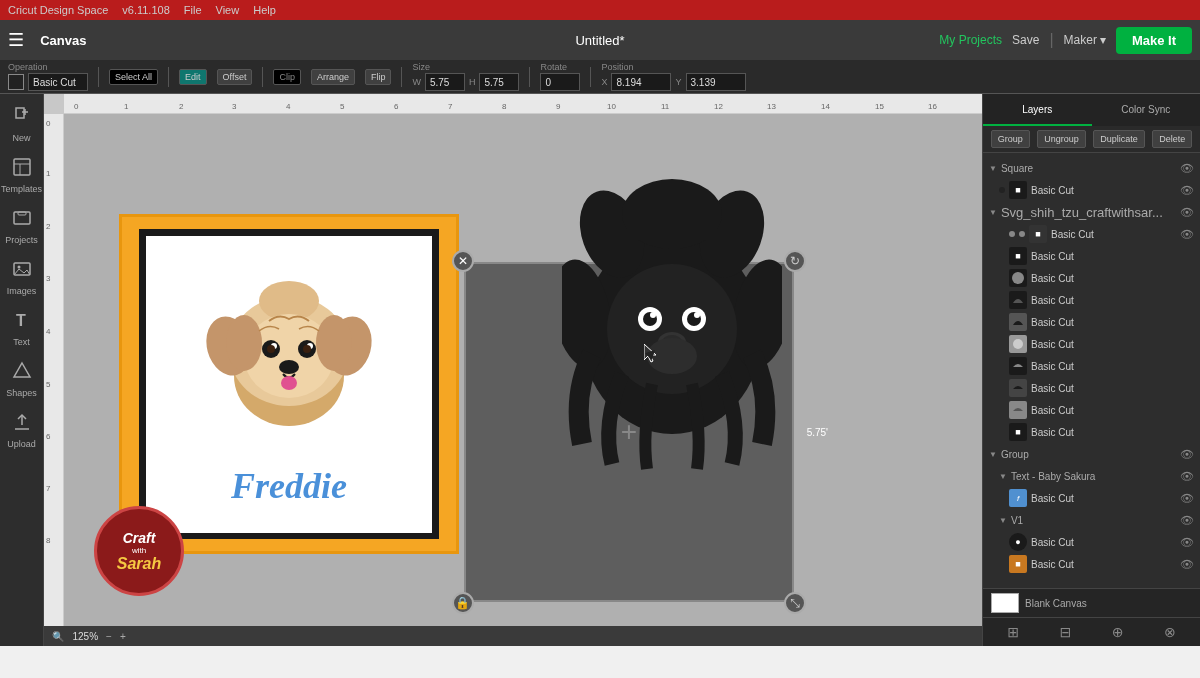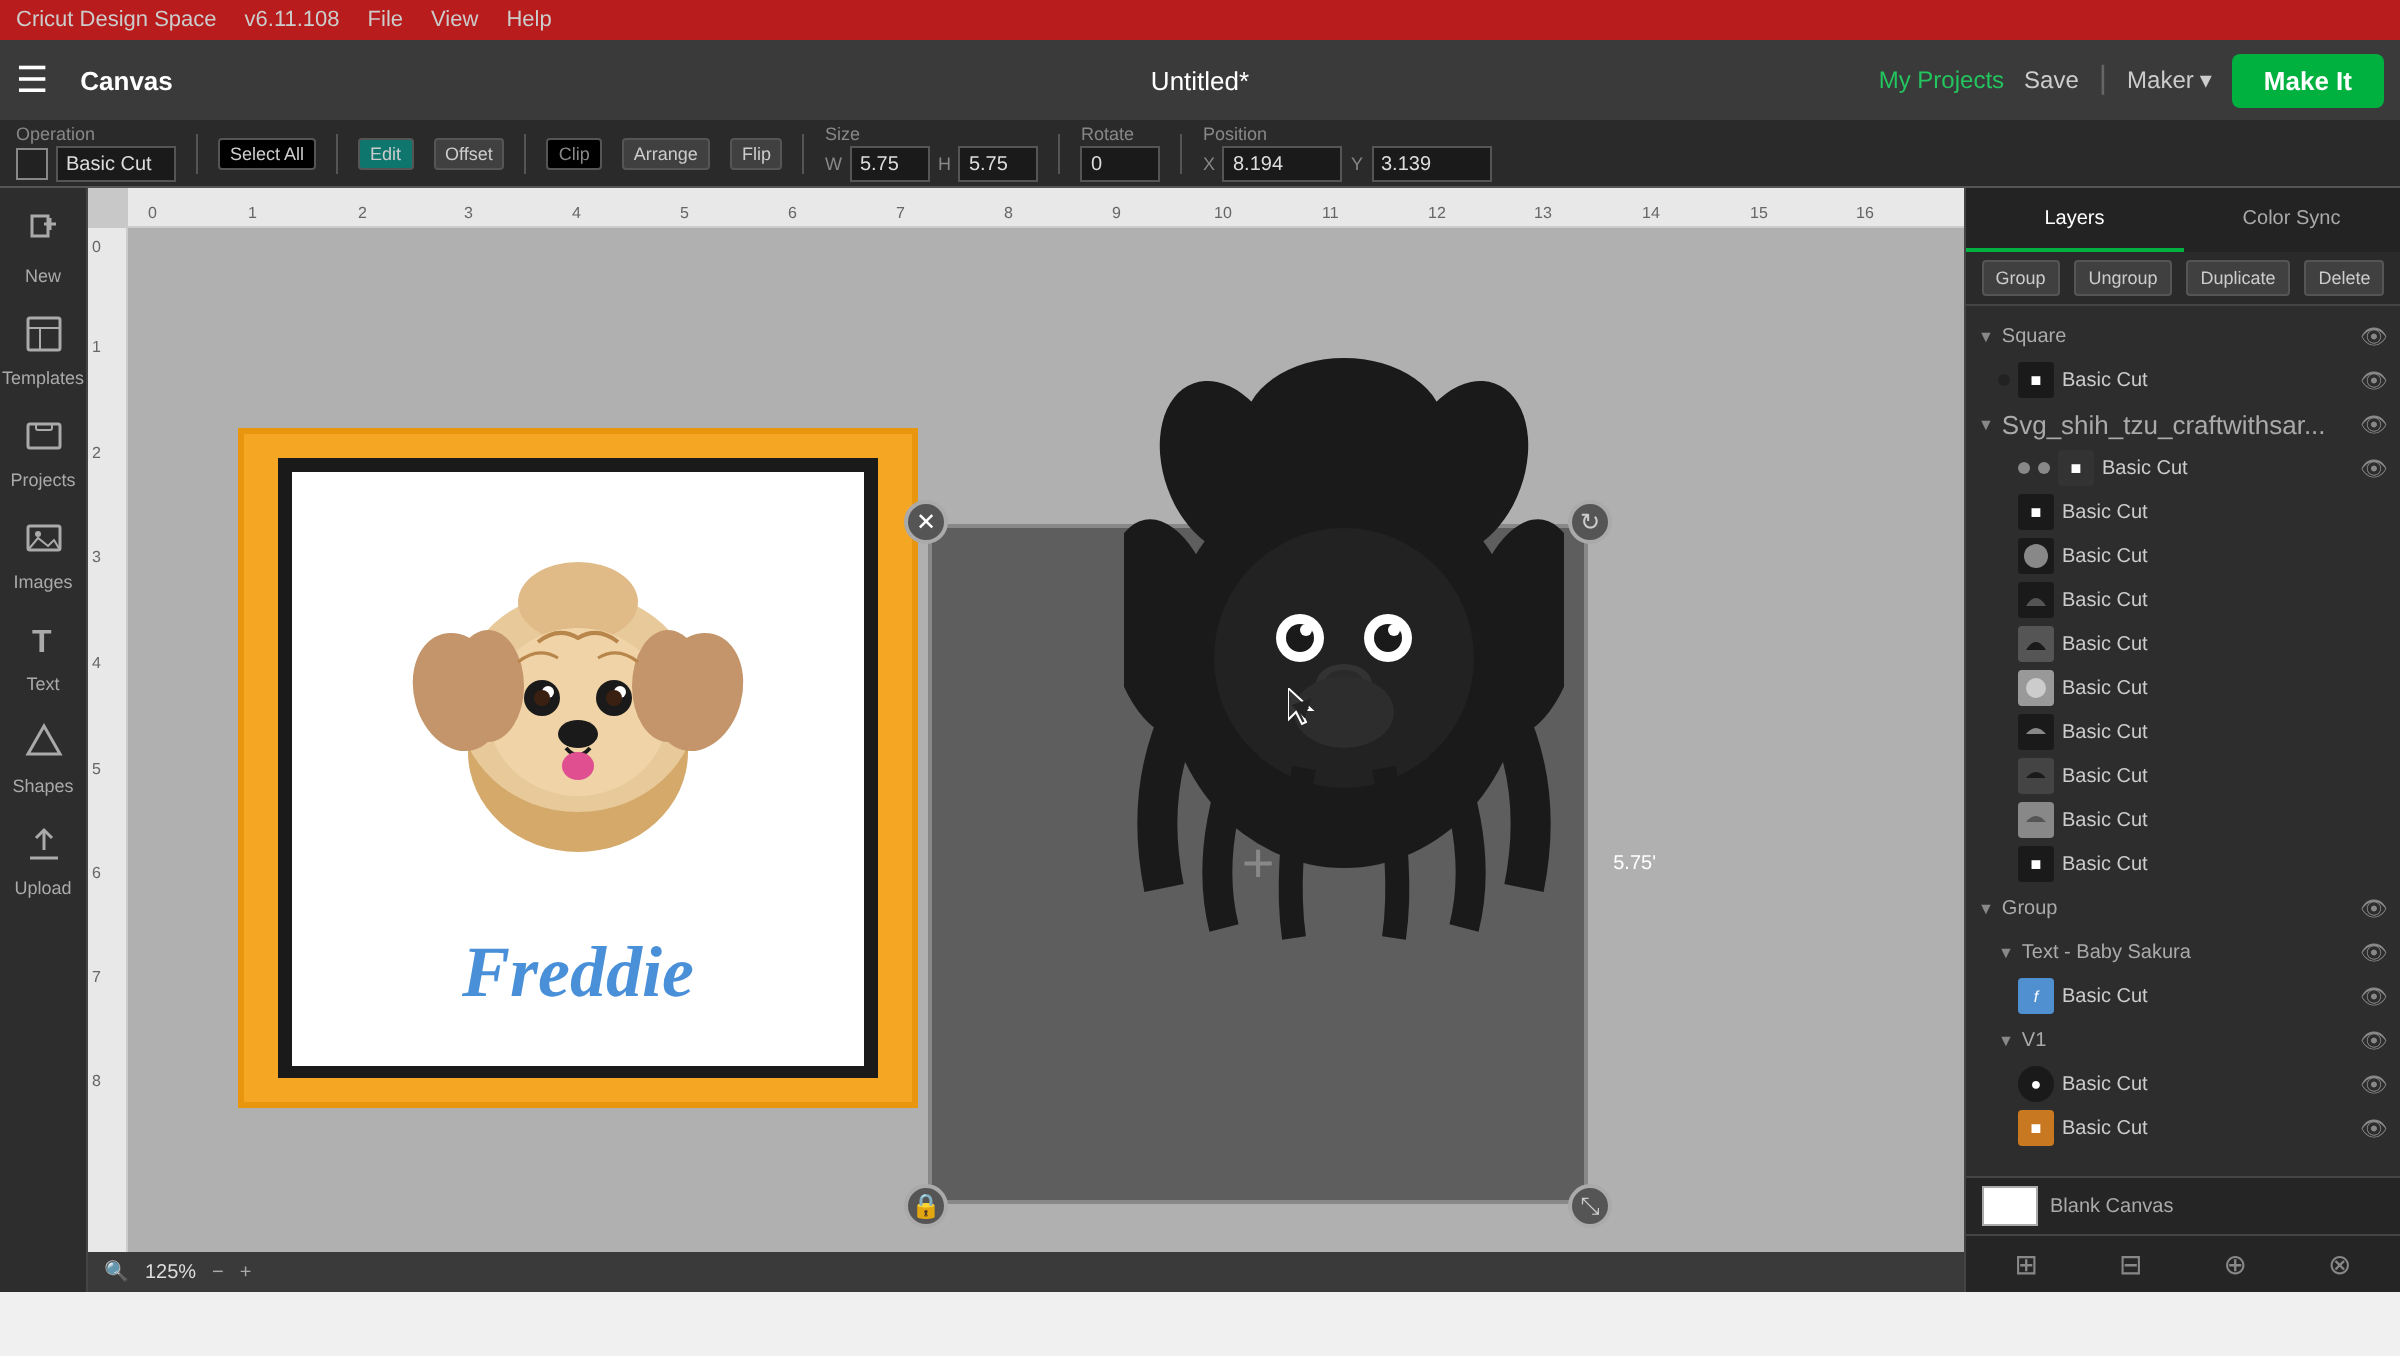--- a/index.html
+++ b/index.html
@@ -837,20 +837,25 @@
           <ellipse cx="110" cy="182" rx="25" ry="18" fill="#2d2d2d"></ellipse>
         </svg>
       </div>
 
       <div id="cursor" style="position:absolute;top:230px;left:580px;">
         <svg width="16" height="20" viewBox="0 0 16 20">
           <path d="M0,0 L0,16 L4,12 L7,18 L9,17 L6,11 L12,11 Z" fill="#333" stroke="#fff" stroke-width="1"></path>
         </svg>
       </div>
 
+      <div id="craft-logo">
+        <span class="craft">Craft</span>
+        <span class="with">with</span>
+        <span class="sarah">Sarah</span>
+      </div>
     </div>
 
     <div id="bottom-bar">
       <span>🔍</span>
       <span class="zoom-val">125%</span>
       <span style="cursor:pointer;">−</span>
       <span style="cursor:pointer;">+</span>
     </div>
   </div>
 

